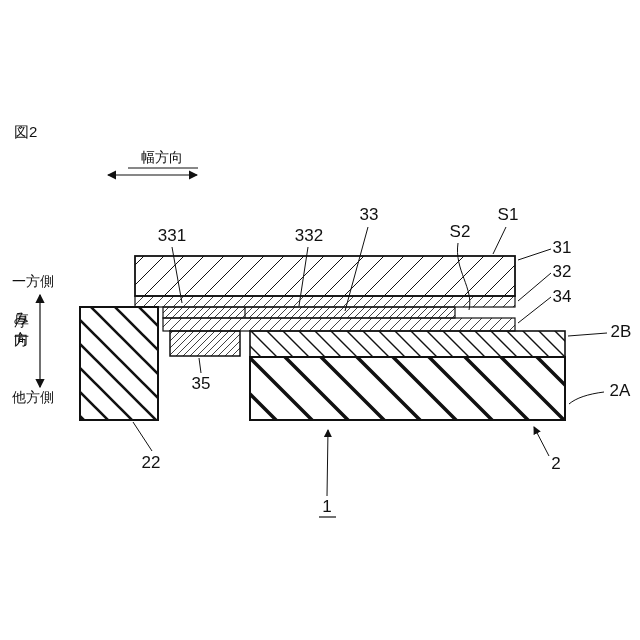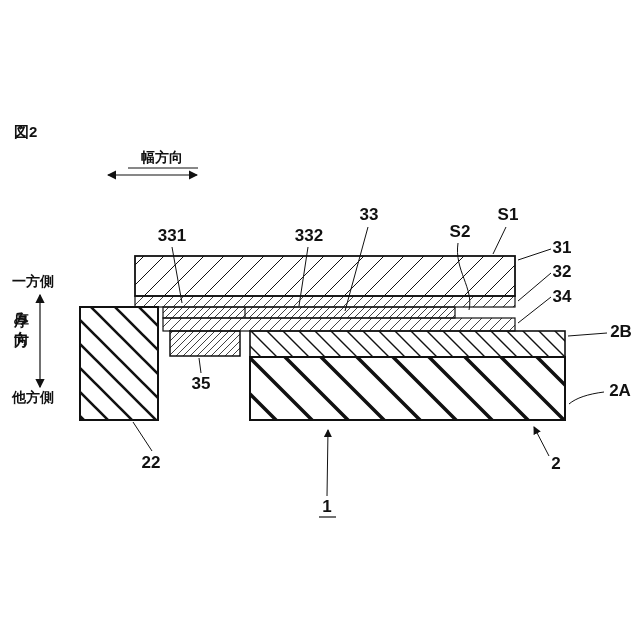--- a/index.html
+++ b/index.html
@@ -3,21 +3,20 @@
 <meta charset="utf-8">
 <style>
   html, body { margin: 0; padding: 0; background: #ffffff; }
   .canvas {
     position: relative;
     width: 640px;
     height: 640px;
     background: #ffffff;
     font-family: "Liberation Sans", "DejaVu Sans", sans-serif;
     overflow: hidden;
-    font-weight: bold;
   }
   svg { display: block; }
   text {
     font-family: "Liberation Sans", "DejaVu Sans", sans-serif;
     fill: #111111;
   }
   .num { font-size: 17px; }
   .jp  { font-size: 14px; }
   .fig { font-size: 15px; }
   .vjp { font-size: 15px; writing-mode: vertical-rl; text-orientation: upright; }

